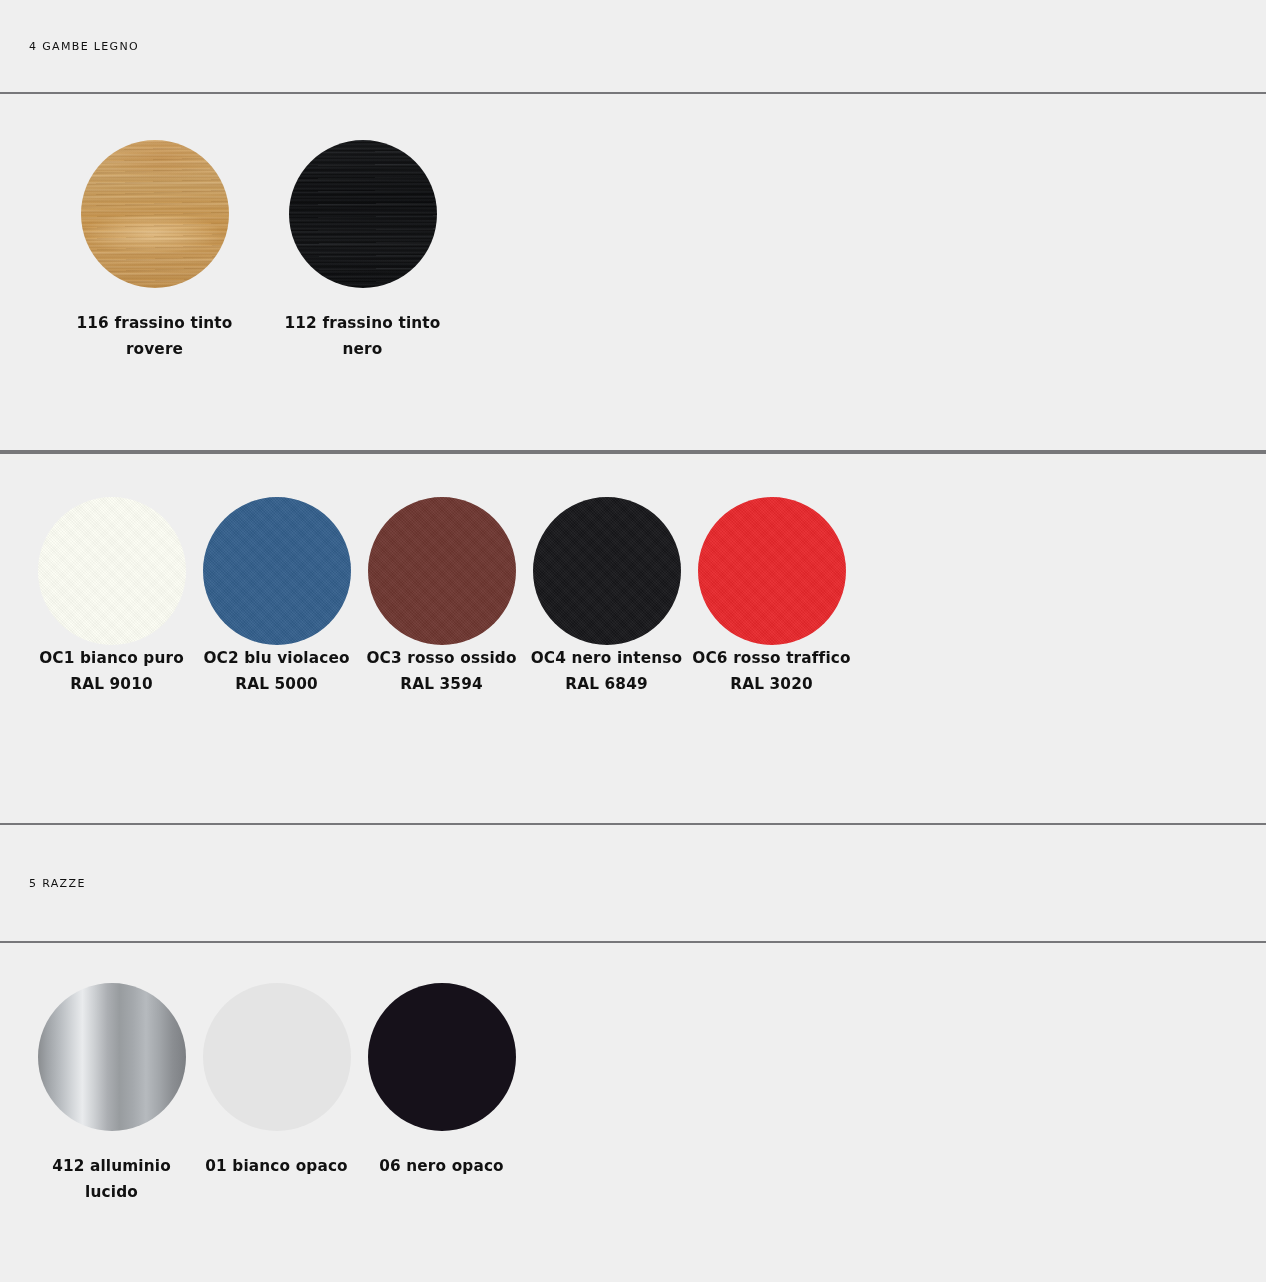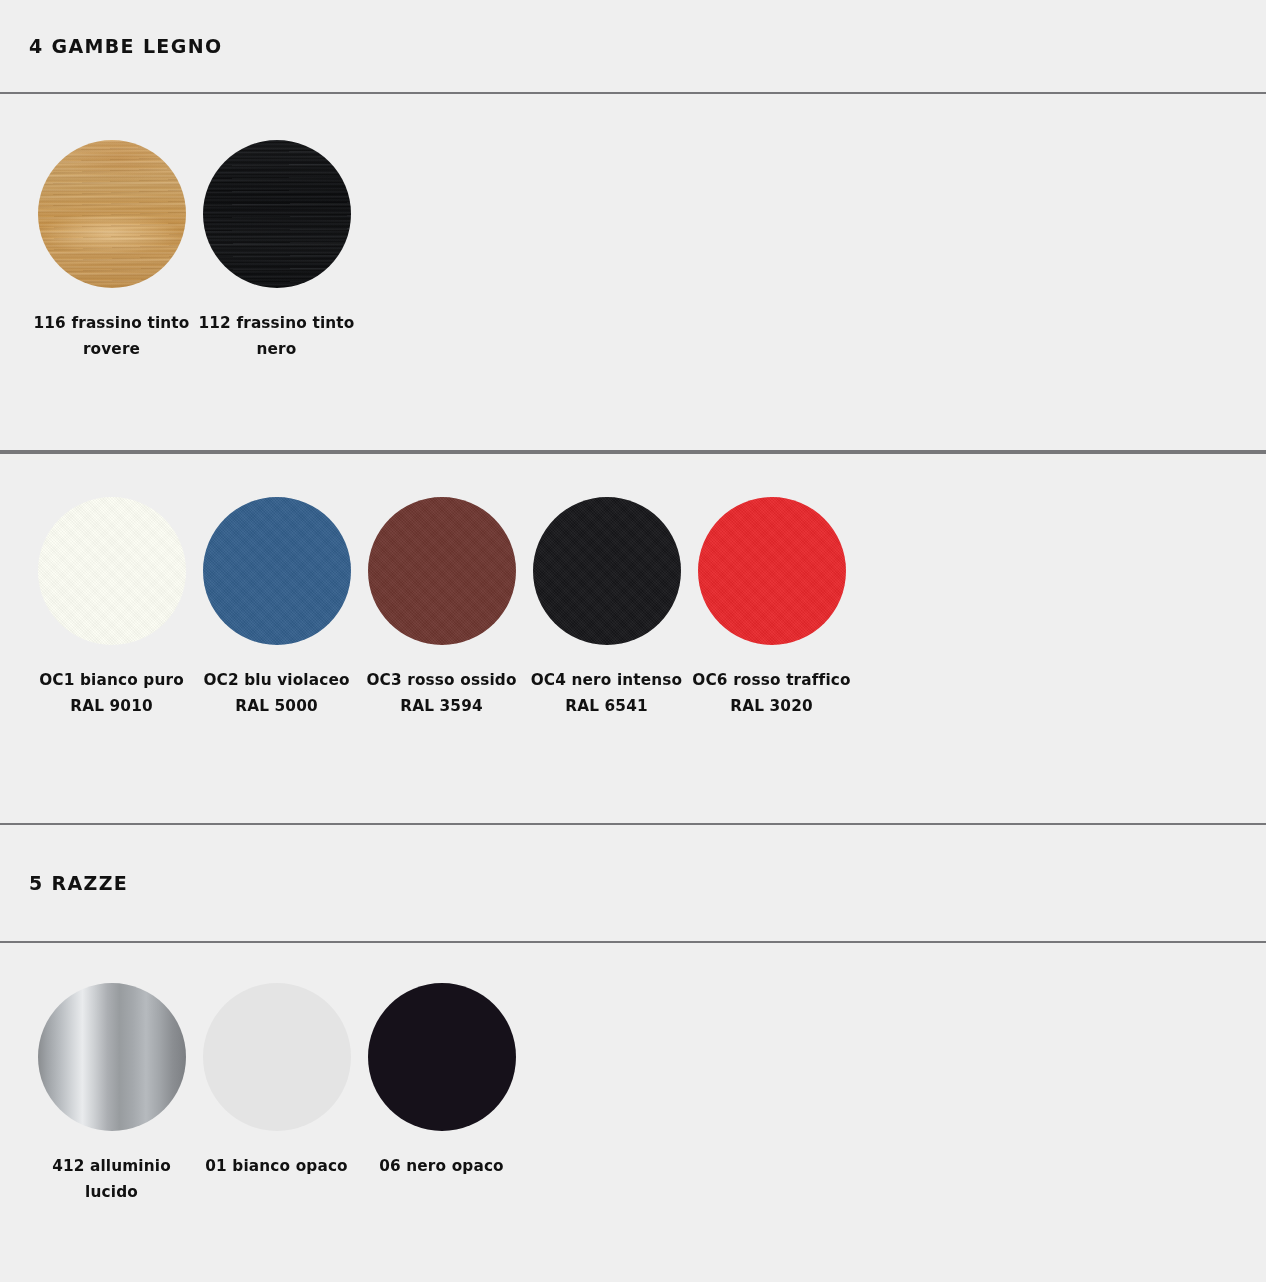--- a/index.html
+++ b/index.html
@@ -13,22 +13,22 @@
     font-family: "DejaVu Sans", "Liberation Sans", sans-serif;
     color: #111111;
     overflow: hidden;
     position: relative;
   }
 
   .page { width: 1266px; position: relative; }
 
   
   .section-head {
-    font-size: 19px;
-    font-weight: bold;
+    font-size: 11px;
+    font-weight: normal;
     letter-spacing: 1.35px;
     color: #111111;
     padding-left: 29px;
     display: flex;
     align-items: center;
   }
   .rule {
     height: 2px;
     background: #77777a;
     width: 100%;
@@ -55,29 +55,29 @@
     font-weight: bold;
     line-height: 1.72;
     text-align: center;
     color: #111111;
     letter-spacing: 0.15px;
   }
 
   
   
   #row-wood { padding-top: 46px; }
-  #row-wood .swatch-cell { width: 165px; }
+  #row-wood .swatch-cell { width: 165px; margin-left: 43px; }
   #row-wood .dot { width: 148px; height: 148px; }
   #row-wood .swatch-label { margin-top: 22px; width: 160px; }
 
   
   #row-metal { padding-top: 43px; }
   #row-metal .swatch-cell { width: 165px; }
   #row-metal .dot { width: 148px; height: 148px; }
-  #row-metal .swatch-label { margin-top: 22px; width: 163px; text-align: center; }
+  #row-metal .swatch-label { width: 163px; text-align: center; }
 
   
   #row-spokes { padding-top: 40px; }
   #row-spokes .swatch-cell { width: 165px; }
   #row-spokes .dot { width: 148px; height: 148px; }
   #row-spokes .swatch-label { margin-top: 22px; width: 165px; }
 
   
   .tex-oak {
     background-color: #c9984f;
@@ -194,21 +194,21 @@
       <span class="swatch-label">OC2 blu violaceo RAL 5000</span>
     </div>
 
     <div class="swatch-cell">
       <span class="dot tex-flat tex-noise" style="background-color:#6e3630;"></span>
       <span class="swatch-label">OC3 rosso ossido RAL 3594</span>
     </div>
 
     <div class="swatch-cell">
       <span class="dot tex-flat tex-noise" style="background-color:#17171a;"></span>
-      <span class="swatch-label">OC4 nero intenso RAL 6541</span>
+      <span class="swatch-label">OC4 nero intenso RAL 6849</span>
     </div>
 
     <div class="swatch-cell">
       <span class="dot tex-flat tex-noise" style="background-color:#e8282c;"></span>
       <span class="swatch-label">OC6 rosso traffico RAL 3020</span>
     </div>
 
 
   </div>
 

